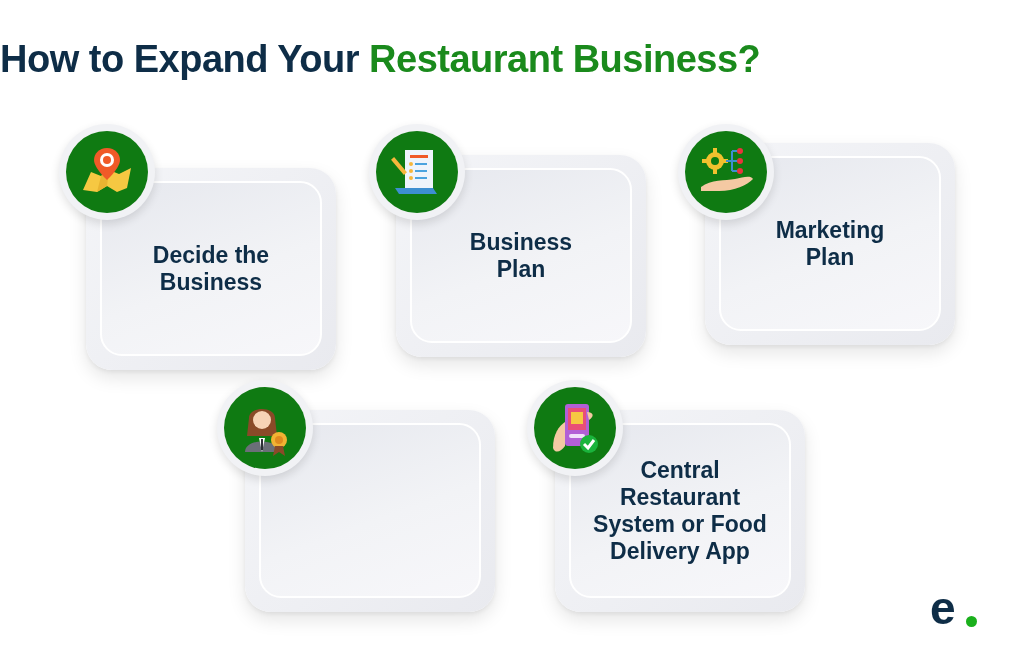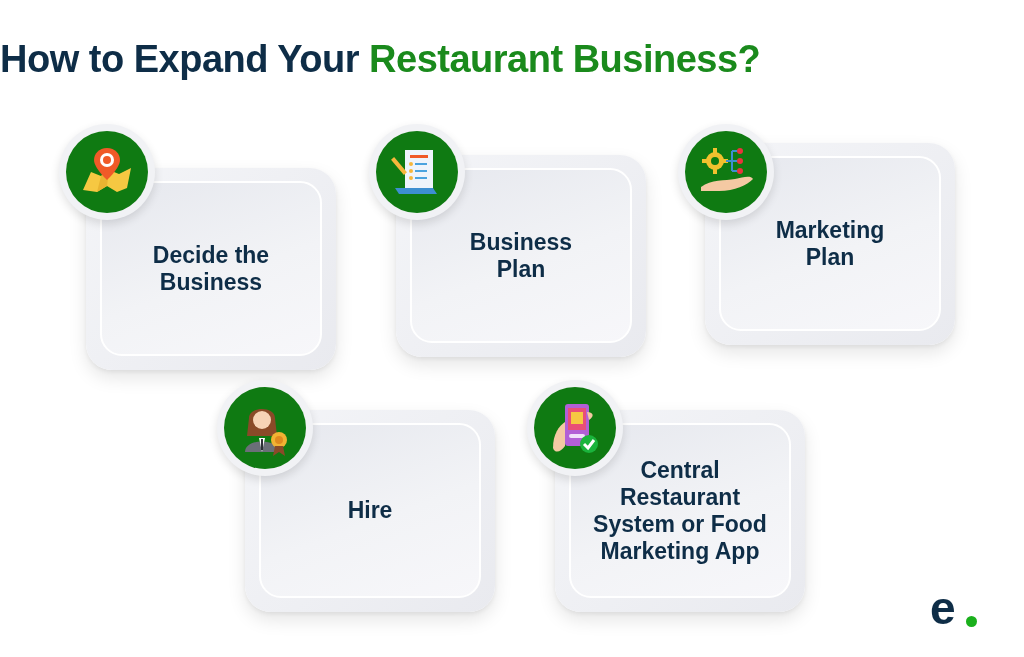--- a/index.html
+++ b/index.html
@@ -101,21 +101,20 @@
         <circle cx="45" cy="20" r="3" fill="#e8343b"></circle>
         <circle cx="45" cy="30" r="3" fill="#e8343b"></circle>
       <path d="M6 46 C16 38 30 40 40 38 C48 36 56 34 58 38 C52 44 40 50 24 50 C16 50 10 50 6 50Z" fill="#f4c9a3"></path>
     </svg>
   </div>
 </div>
 
 <div class="card" style="left:245px; top:410px;">
   <div class="inner">
     <div class="label">
-      <div>Hire</div>
     </div>
   </div>
 </div>
 <div class="badge" style="left:217px; top:380px;">
   <div class="disc">
     <svg width="60" height="60" viewBox="0 0 60 60">
       <path d="M14 20 C14 8 40 8 40 20 L42 38 L12 38Z" fill="#8a4a28"></path>
       <circle cx="27" cy="22" r="9" fill="#f7d3b6"></circle>
       <path d="M10 54 C10 40 44 40 44 54Z" fill="#6b6f78"></path>
       <polygon points="24,40 30,40 27,54" fill="#ffffff"></polygon>
@@ -126,21 +125,21 @@
     </svg>
   </div>
 </div>
 
 <div class="card" style="left:555px; top:410px;">
   <div class="inner">
     <div class="label">
       <div>Central</div>
       <div>Restaurant</div>
       <div>System or Food</div>
-      <div>Marketing App</div>
+      <div>Delivery App</div>
     </div>
   </div>
 </div>
 <div class="badge" style="left:527px; top:380px;">
   <div class="disc">
     <svg width="60" height="60" viewBox="0 0 60 60">
       <rect x="20" y="6" width="24" height="42" rx="3" fill="#b25fd6"></rect>
       <rect x="23" y="10" width="18" height="22" fill="#e94e77"></rect>
       <rect x="26" y="14" width="12" height="12" fill="#f6c842"></rect>
       <rect x="24" y="36" width="16" height="4" rx="2" fill="#f0e0fb"></rect>

